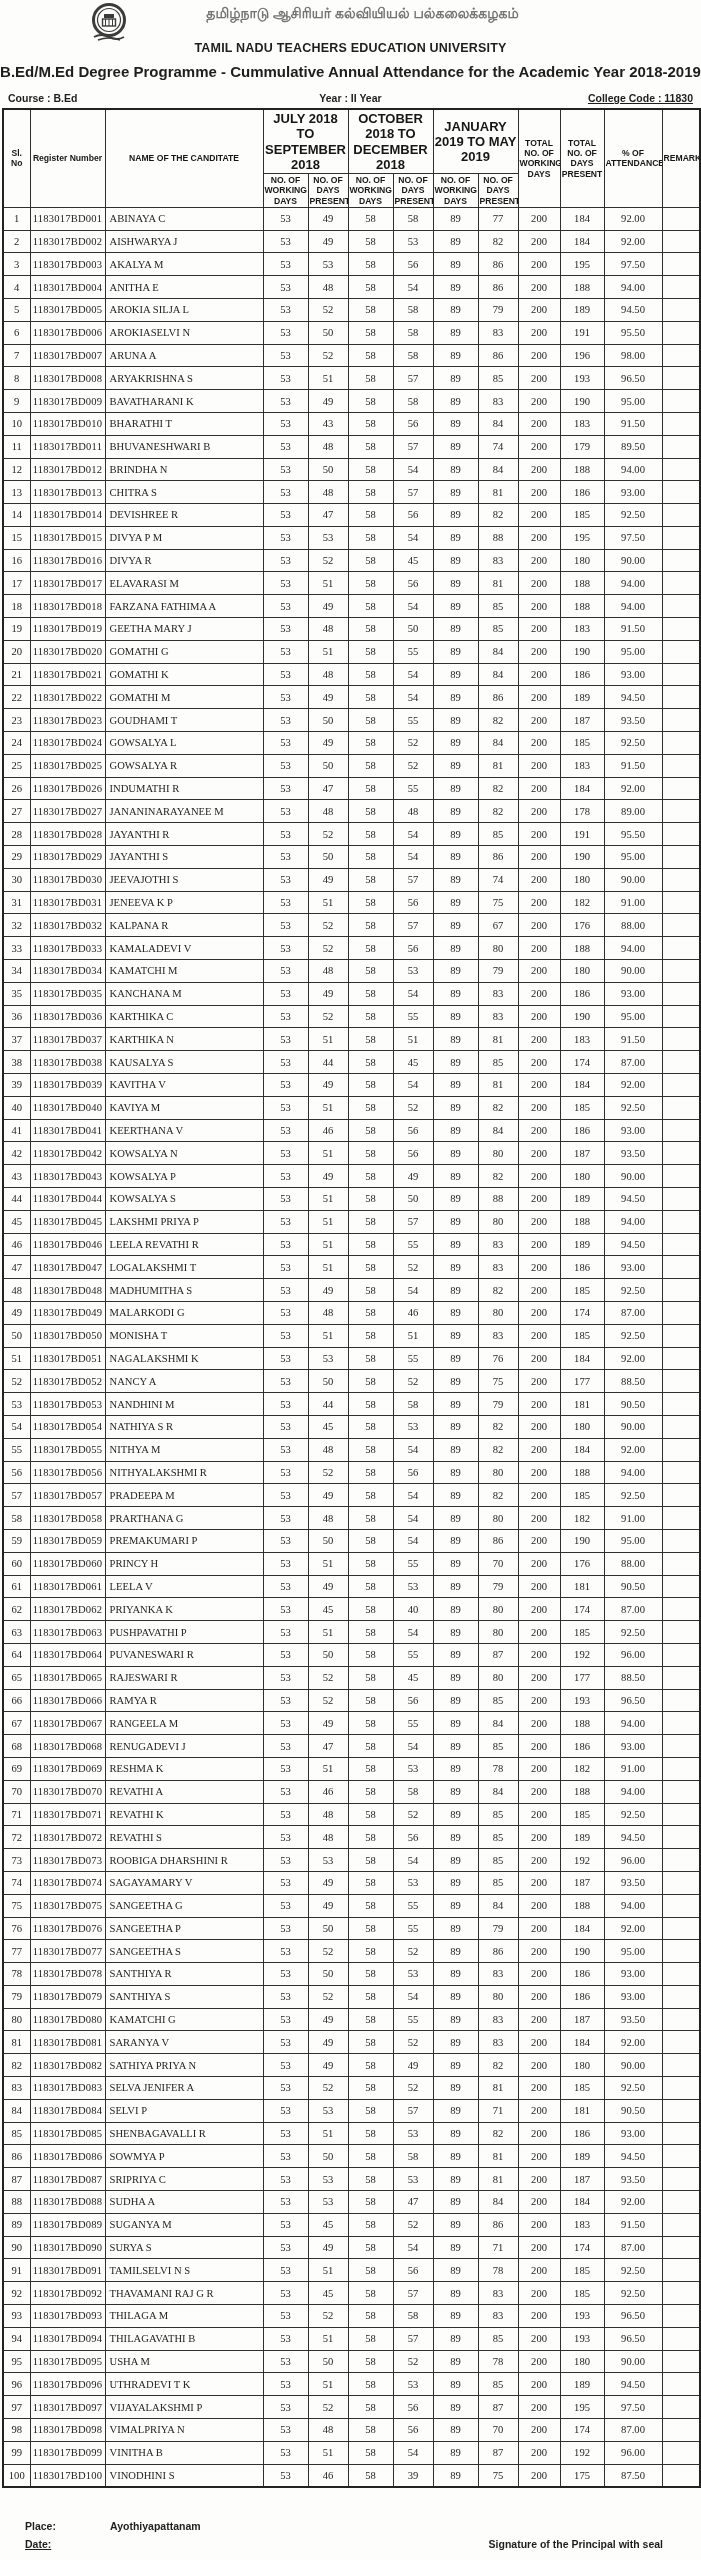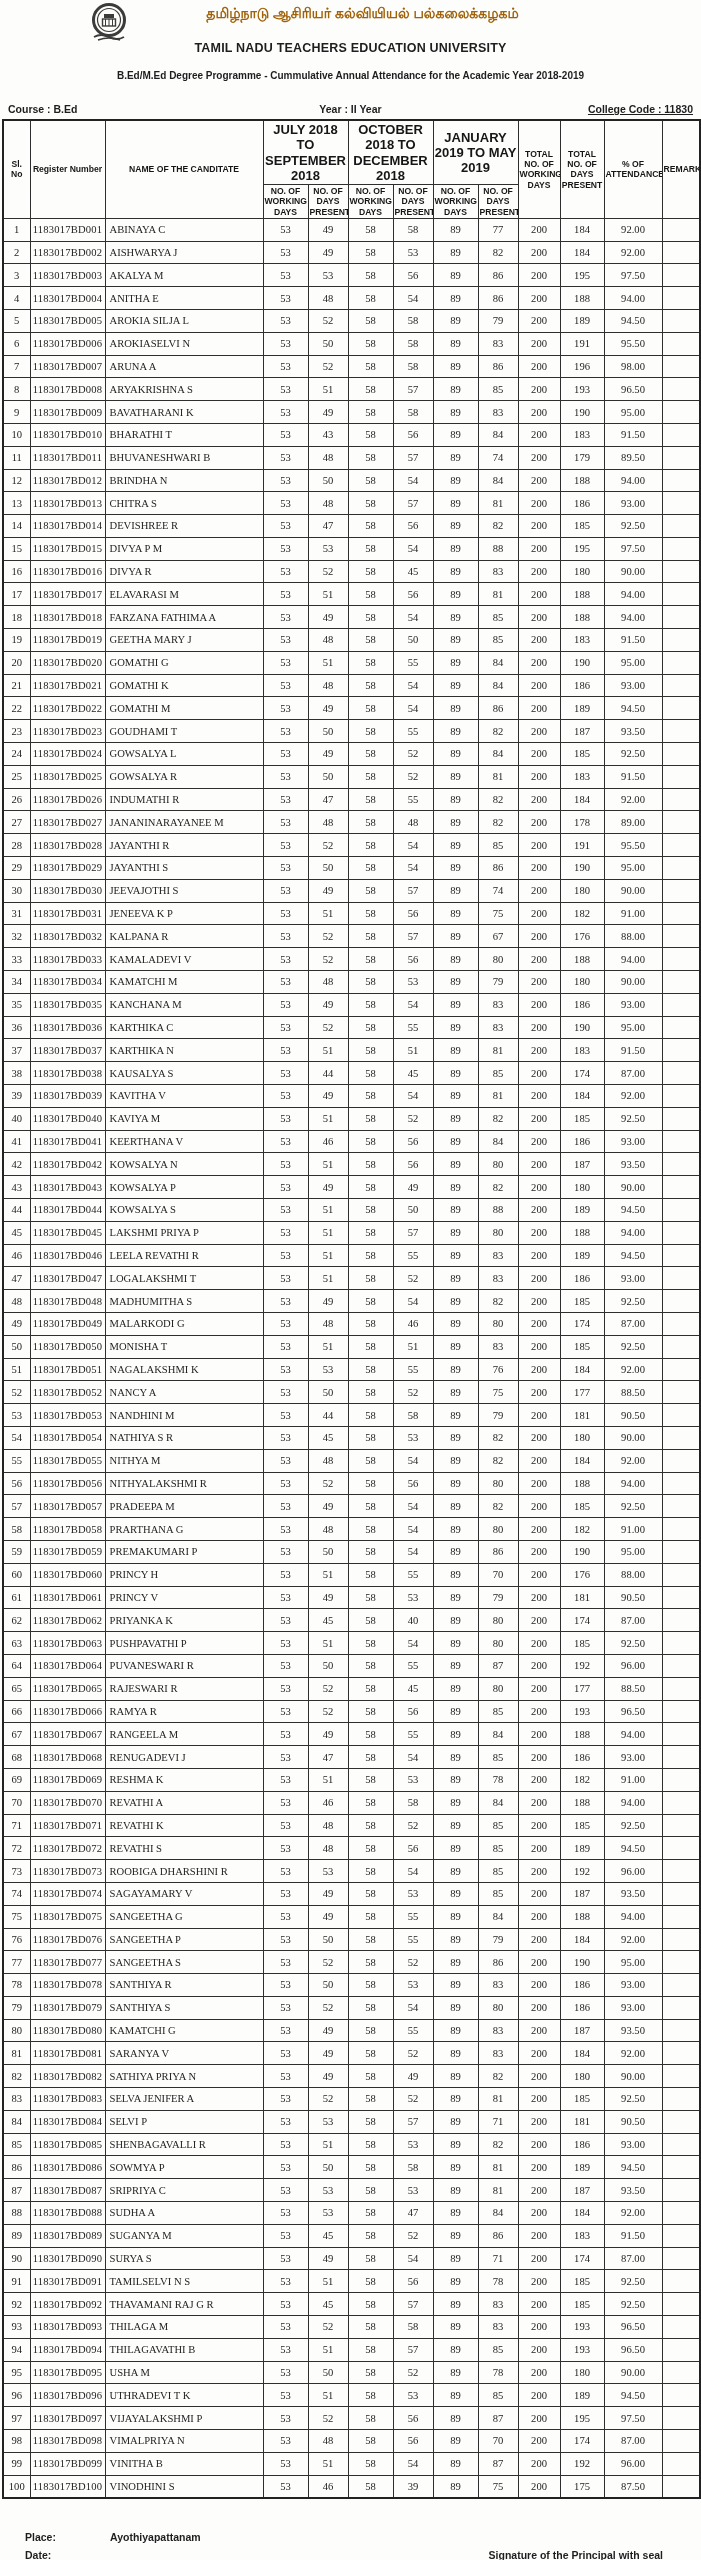--- a/index.html
+++ b/index.html
@@ -4,25 +4,25 @@
 <style>
   html,body { margin:0; padding:0; background:#e8e8e8; }
   .page {
     position:relative; width:701px; height:2560px; margin:0 auto;
     background:#fdfdfc; color:#1e1e1e;
     font-family:"Liberation Sans", sans-serif;
   }
   
   .hdr { padding-top:5px; text-align:center; }
   .logo { position:absolute; left:84px; top:2px; width:50px; height:42px; }
-  .title-ta { font-size:14px; font-weight:bold; color:#a16207;margin-left:24px; }
+  .title-ta { font-size:14px; font-weight:bold; color:#737373;margin-left:24px; }
   .title-en { font-size:12.5px; font-weight:bold; letter-spacing:.2px; margin-top:18px; }
-  .doc-title { font-size:10px; font-weight:bold; margin-top:15px; }
+  .doc-title { font-size:15px; font-weight:bold; margin-top:8px; }
   .meta-row {
-    display:flex; align-items:flex-start; margin:22px 8px 4px 8px;
+    display:flex; align-items:flex-start; margin:12px 8px 4px 8px;
     font-size:10.5px; font-weight:bold;
   }
   .meta-row .m-left  { flex:1; text-align:left; }
   .meta-row .m-mid   { flex:1; text-align:center; }
   .meta-row .m-right { flex:1; text-align:right;text-decoration:underline; }
   
   table.att {
     width:697px; margin:0 2px; border-collapse:collapse; table-layout:fixed;
   }
   table.att th, table.att td { border:1px solid #2f2f2f; overflow:hidden; }
@@ -1010,21 +1010,21 @@
           <td class="c-p3-working-days">89</td>
           <td class="c-p3-days-present">70</td>
           <td class="c-total-working-days">200</td>
           <td class="c-total-days-present">176</td>
           <td class="c-attendance-percent">88.00</td>
           <td class="c-remarks"></td>
         </tr>
         <tr>
           <td class="c-sl-no">61</td>
           <td class="c-register-number">1183017BD061</td>
-          <td class="c-candidate-name">PRINCY V</td>
+          <td class="c-candidate-name">LEELA V</td>
           <td class="c-p1-working-days">53</td>
           <td class="c-p1-days-present">49</td>
           <td class="c-p2-working-days">58</td>
           <td class="c-p2-days-present">53</td>
           <td class="c-p3-working-days">89</td>
           <td class="c-p3-days-present">79</td>
           <td class="c-total-working-days">200</td>
           <td class="c-total-days-present">181</td>
           <td class="c-attendance-percent">90.50</td>
           <td class="c-remarks"></td>

